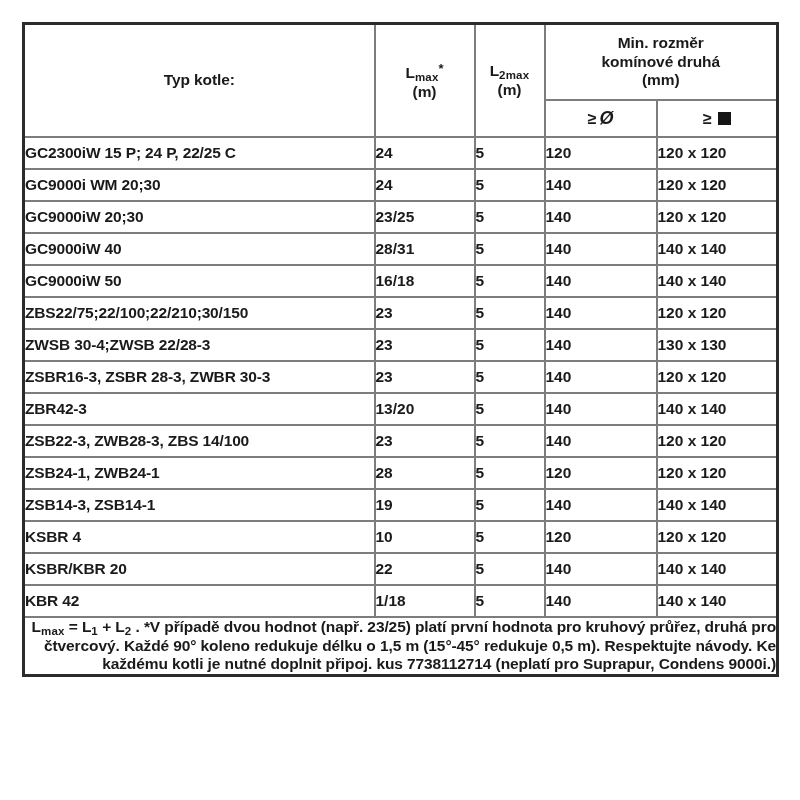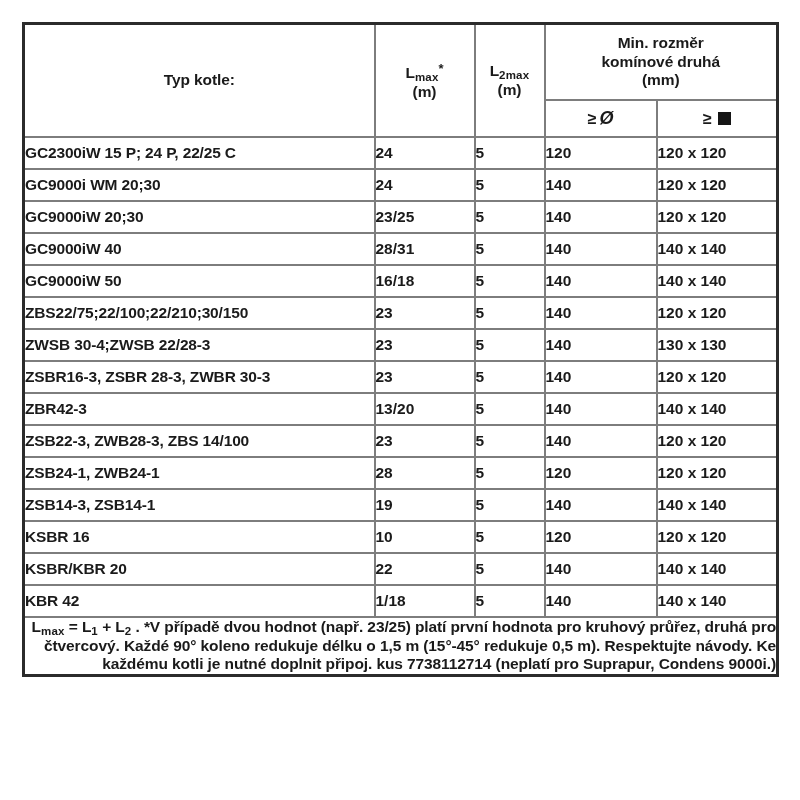--- a/index.html
+++ b/index.html
@@ -261,21 +261,21 @@
             <td class="cell num">120 x 120</td>
           </tr>
           <tr>
             <td class="cell name">ZSB14-3, ZSB14-1</td>
             <td class="cell num">19</td>
             <td class="cell num">5</td>
             <td class="cell num">140</td>
             <td class="cell num">140 x 140</td>
           </tr>
           <tr>
-            <td class="cell name">KSBR 16</td>
+            <td class="cell name">KSBR 4</td>
             <td class="cell num">10</td>
             <td class="cell num">5</td>
             <td class="cell num">120</td>
             <td class="cell num">120 x 120</td>
           </tr>
           <tr>
             <td class="cell name">KSBR/KBR 20</td>
             <td class="cell num">22</td>
             <td class="cell num">5</td>
             <td class="cell num">140</td>

